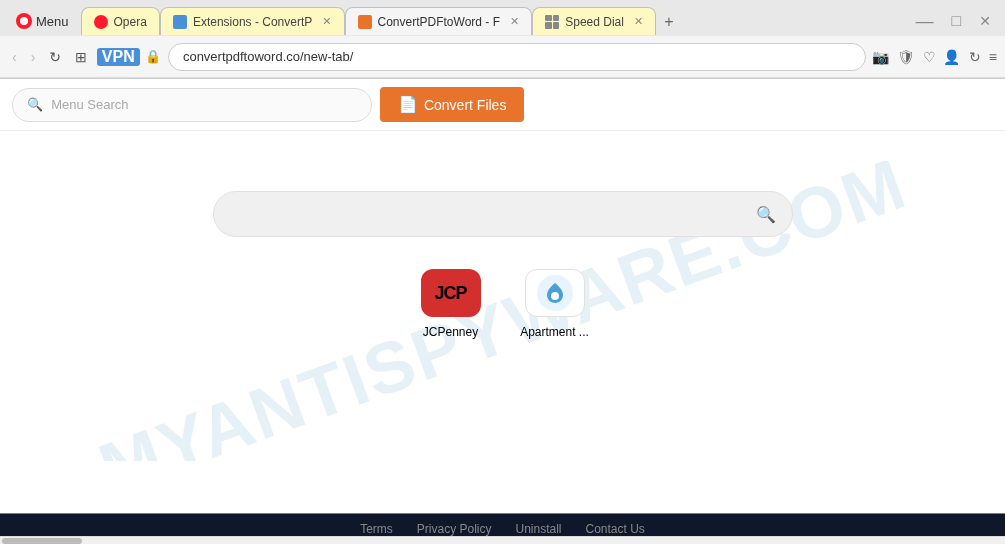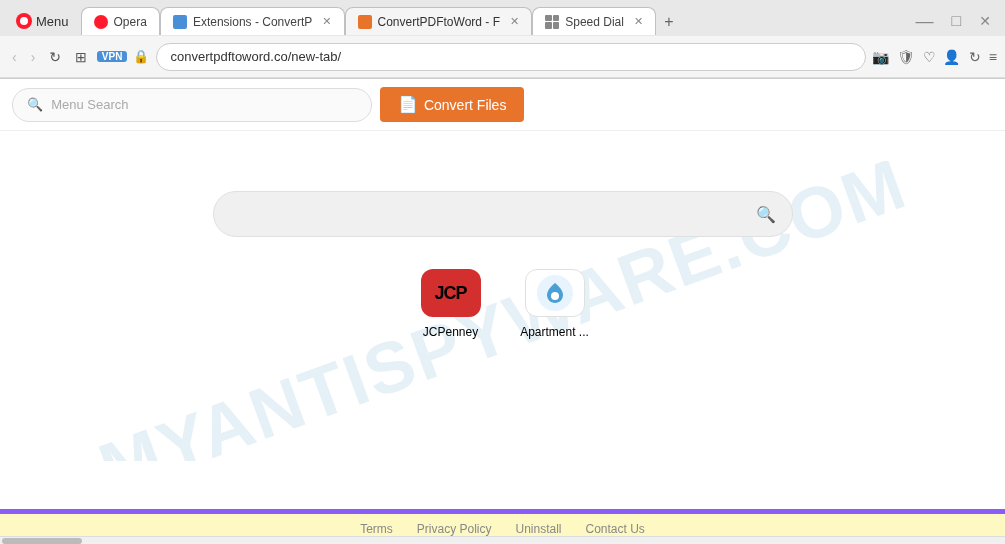--- a/index.html
+++ b/index.html
@@ -6,37 +6,37 @@
     body { font-family: Arial, sans-serif; background: #fff; width: 1005px; height: 544px; overflow: hidden; position: relative; }
 
     
     .browser-chrome { background: #e8e8e8; border-bottom: 1px solid #ccc; }
     .title-bar { display: flex; align-items: center; padding: 6px 8px 0 8px; background: #e8e8e8; height: 36px; }
     .title-bar-left { display: flex; align-items: center; gap: 2px; }
     .opera-menu { display: flex; align-items: flex-end; gap: 4px; padding: 4px 8px; border-radius: 4px; cursor: pointer; font-size: 13px; color: #333; background: transparent; border: none; }
     .opera-icon { width: 16px; height: 16px; background: #ff1b2d; border-radius: 50%; display: flex; align-items: center; justify-content: center; flex-shrink: 0; }
     .opera-icon::before { content: ''; display: block; width: 8px; height: 8px; background: white; border-radius: 50%; }
     .tabs-container { display: flex; align-items: flex-end; flex: 1; margin: 0 4px; }
-    .tab { display: flex; align-items: center; gap: 6px; padding: 6px 12px; border-radius: 8px 8px 0 0; font-size: 12px; color: #444; cursor: pointer; max-width: 200px; white-space: nowrap; overflow: hidden; text-overflow: ellipsis; background: #ffffff; border: 1px solid #c0c0c0; border-bottom: none; height: 28px; }
+    .tab { display: flex; align-items: center; gap: 6px; padding: 6px 12px; border-radius: 8px 8px 0 0; font-size: 12px; color: #444; cursor: pointer; max-width: 200px; white-space: nowrap; overflow: hidden; text-overflow: ellipsis; background: #fef9c3; border: 1px solid #c0c0c0; border-bottom: none; height: 28px; }
     .tab.active { background: #f5f5f5; color: #333; font-weight: 500; }
     .tab-favicon { width: 14px; height: 14px; flex-shrink: 0; border-radius: 2px; }
     .tab-favicon.opera { background: #ff1b2d; border-radius: 50%; }
     .tab-favicon.extensions { background: #4a90d9; border-radius: 2px; }
     .tab-favicon.convert { background: #e8732a; border-radius: 2px; }
     .tab-favicon.speed-dial { display: grid; grid-template-columns: 1fr 1fr; gap: 1px; }
     .tab-favicon.speed-dial span { background: #888; border-radius: 1px; }
     .tab-close { margin-left: 4px; color: #888; font-size: 11px; cursor: pointer; }
     .tab-add { padding: 4px 8px; font-size: 16px; color: #666; cursor: pointer; background: none; border: none; }
     .title-bar-right { display: flex; align-items: center; gap: 6px; margin-left: auto; }
 
     
     .address-bar { display: flex; align-items: center; padding: 4px 8px; background: #f5f5f5; height: 42px; gap: 6px; border-bottom: 1px solid #ddd; }
     .nav-btn { background: none; border: none; cursor: pointer; color: #555; font-size: 14px; padding: 4px; border-radius: 4px; }
     .nav-btn.disabled { color: #bbb; cursor: default; }
-    .vpn-badge { background: #4a90d9; color: white; font-size: 10px; font-weight: bold; padding: 0 5px; border-radius: 3px; }
+    .vpn-badge { background: #4a90d9; color: white; font-size: 16px; font-weight: bold; padding: 0 5px; border-radius: 3px; }
     .lock-icon { color: #5a9e5a; font-size: 13px; }
     .url-bar { flex: 1; background: white; border: 1px solid #ccc; border-radius: 20px; padding: 4px 14px; font-size: 13px; color: #333; outline: none; height: 28px; }
     .address-bar-actions { display: flex; align-items: center; gap: 8px; }
     .addr-icon { color: #666; font-size: 14px; cursor: pointer; }
 
     
     .toolbar { display: flex; align-items: center; padding: 6px 12px; background: #fff; border-bottom: 1px solid #eee; height: 52px; gap: 8px; }
     .quick-search-input { flex: 0 0 360px; height: 34px; border: 1px solid #ddd; border-radius: 20px; padding: 0 14px; font-size: 13px; color: #999; display: flex; align-items: center; gap: 8px; background: #fafafa; cursor: text; }
     .search-icon-sm { color: #aaa; font-size: 13px; }
     .convert-files-btn { background: #e8732a; color: white; border: none; border-radius: 4px; padding: 8px 18px; font-size: 14px; font-weight: 500; cursor: pointer; display: flex; align-items: center; gap: 6px; }
@@ -48,21 +48,21 @@
     .center-search-input { width: 100%; height: 46px; border: 1px solid #e0e0e0; border-radius: 30px; background: #f0f0f0; padding: 0 50px 0 20px; font-size: 15px; color: #333; outline: none; }
     .center-search-icon { position: absolute; right: 16px; top: 50%; transform: translateY(-50%); color: #888; font-size: 16px; cursor: pointer; }
     .shortcuts { display: flex; gap: 24px; justify-content: center; position: relative; z-index: 2; }
     .shortcut-item { display: flex; flex-direction: column; align-items: center; gap: 8px; cursor: pointer; width: 80px; }
     .shortcut-icon { width: 60px; height: 48px; border-radius: 12px; display: flex; align-items: center; justify-content: center; font-size: 20px; font-weight: bold; color: #000000; overflow: hidden; }
     .jcp-icon { background: #d32f2f; font-size: 18px; font-weight: 900; letter-spacing: -1px; }
     .apt-icon { background: white; border: 1px solid #e0e0e0; }
     .shortcut-label { font-size: 12px; color: #000000; text-align: center; }
 
     
-    .footer { position: absolute; bottom: 0; left: 0; width: 100%; display: flex; justify-content: center; gap: 24px; padding: 8px; background: #fef9c3; border-top: 5px solid #8b5cf6; }
+    .footer { position: absolute; bottom: 0; left: 0; width: 100%; display: flex; justify-content: center; gap: 24px; padding: 8px; background: #0f172a; border-top: 1px solid #8b5cf6; }
     .footer-link { font-size: 12px; color: #888; text-decoration: none; cursor: pointer; }
 
     
     .scrollbar-area { position: absolute; bottom: 0; left: 0; width: 100%; height: 8px; background: #f0f0f0; border-top: 1px solid #ddd; display: flex; }
     .scrollbar-thumb { width: 80px; height: 6px; background: #bbb; border-radius: 3px; margin: 1px 2px; }
   </style>
 </head>
 <body>
 
 <div class="browser-chrome">

